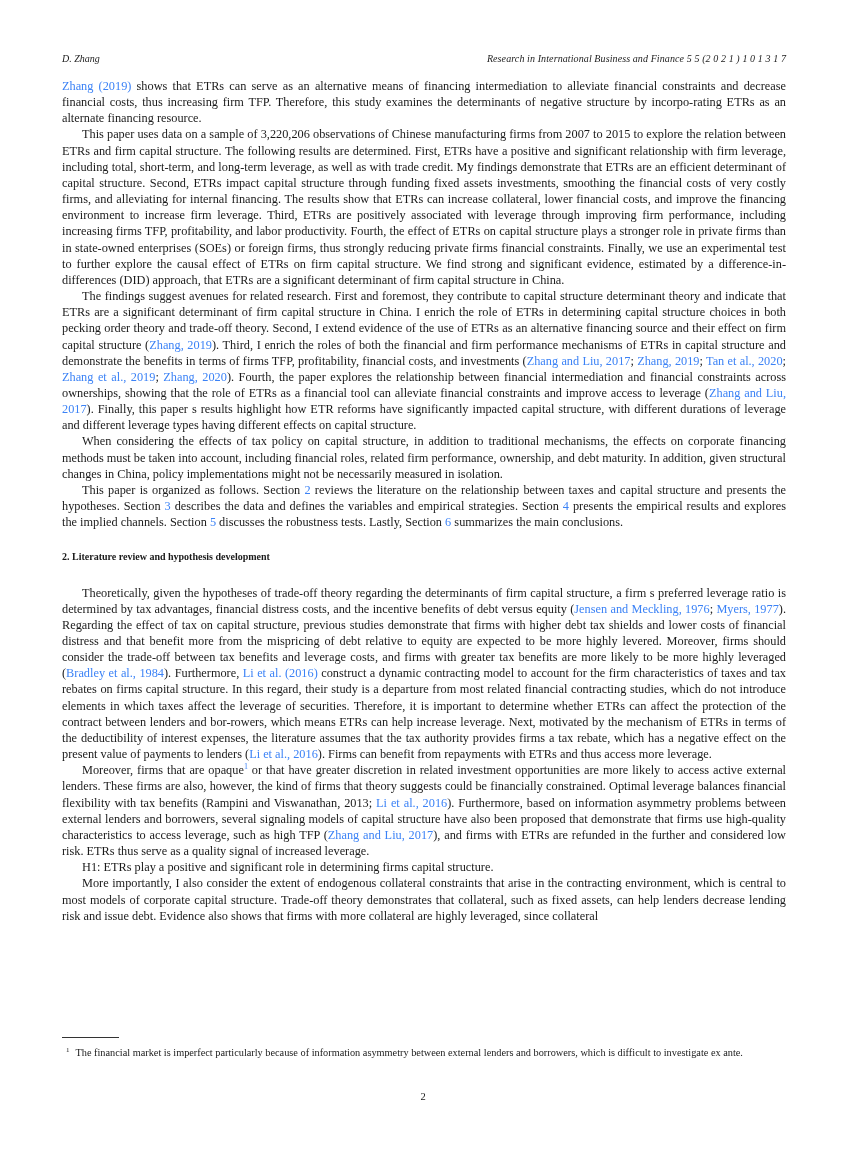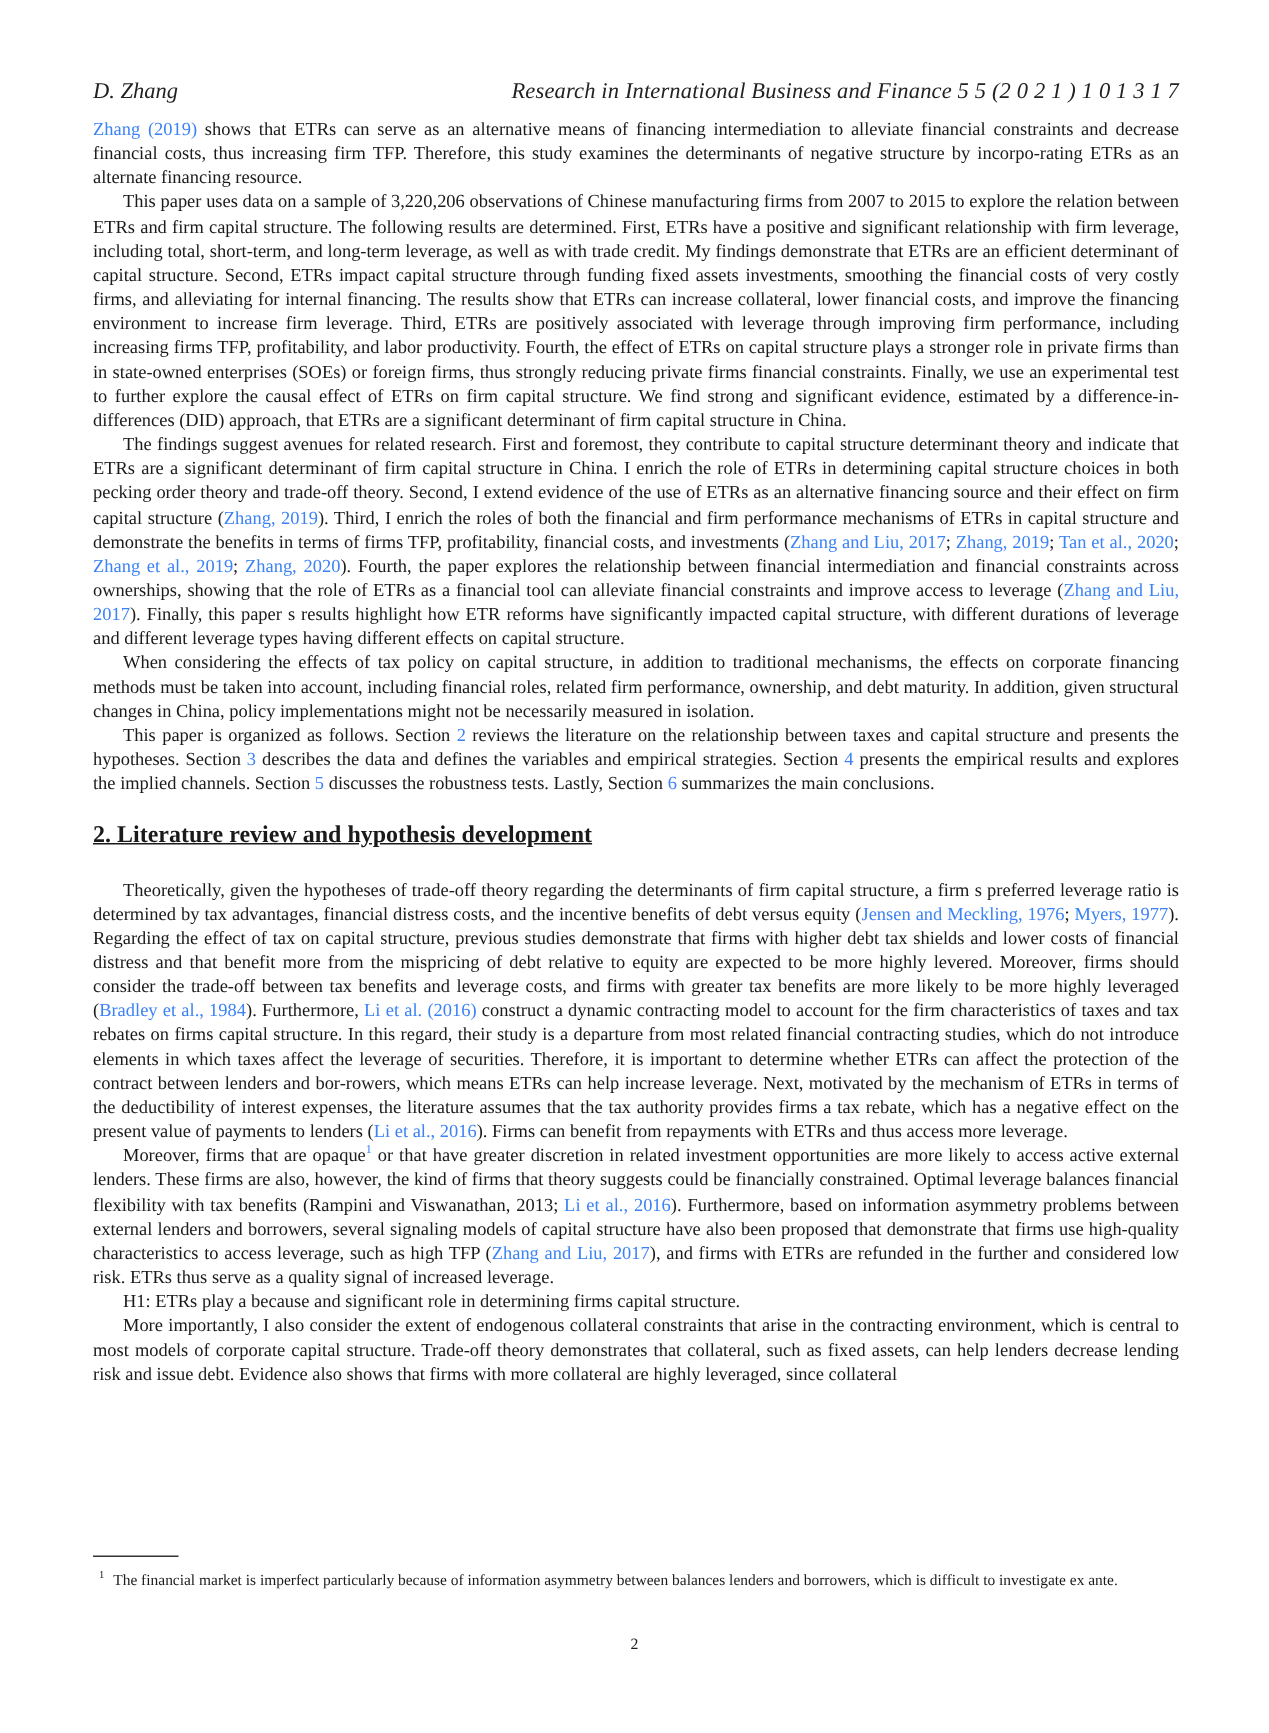--- a/index.html
+++ b/index.html
@@ -1,27 +1,27 @@
 <!DOCTYPE html>
 <html><head>
 <meta charset="utf-8">
 <style>
   html, body { margin:0; padding:0; background:#ffffff; }
   body { width:846px; height:1155px; position:relative; overflow:hidden;
          font-family:"Liberation Serif","DejaVu Serif",serif; color:#1a1a1a; }
   .header { position:absolute; top:53px; left:62px; right:60px; height:16px;
-            font-style:italic; font-size:15px; color:#222; }
+            font-style:italic; font-size:10px; color:#222; }
   .header .left { position:absolute; left:0; top:0; }
   .header .right { position:absolute; right:0; top:0; letter-spacing:0.1px; }
   .body-text { position:absolute; top:78px; left:62px; width:724px;
                font-size:12.3px; line-height:16.15px; text-align:justify; }
   .body-text p { margin:0; text-indent:0; }
   .body-text p.indent { text-indent:20px; }
   a.ref, span.ref { color:#3b82f6; text-decoration:none; }
-  .section-heading { font-weight:bold; font-size:16px; margin:19px 0 19px 0;text-decoration:underline; }
+  .section-heading { font-weight:bold; font-size:10px; margin:19px 0 19px 0; }
   sup { font-size:8px; line-height:0; vertical-align:super; }
   .footnote-rule { position:absolute; left:62px; top:1037px; width:57px; height:0;
                    border-top:1px solid #333; }
   .footnote { position:absolute; left:62px; top:1043px; width:724px;
               font-size:10.3px; line-height:15px; text-align:justify; }
   .footnote .num { font-size:7px; vertical-align:super; margin:0 6px 0 4px; }
   .page-num { position:absolute; top:1091px; left:0; width:846px; text-align:center;
               font-size:10.5px; }
 </style>
 </head>
@@ -43,21 +43,21 @@
 
   <p class="indent"><span>This paper is organized as follows. Section </span><a class="ref">2</a><span> reviews the literature on the relationship between taxes and capital structure and presents the hypotheses. Section </span><a class="ref">3</a><span> describes the data and defines the variables and empirical strategies. Section </span><a class="ref">4</a><span> presents the empirical results and explores the implied channels. Section </span><a class="ref">5</a><span> discusses the robustness tests. Lastly, Section </span><a class="ref">6</a><span> summarizes the main conclusions.</span></p>
 
   <div class="section-heading">2.  Literature review and hypothesis development</div>
 
   <p class="indent"><span>Theoretically, given the hypotheses of trade-off theory regarding the determinants of firm capital structure, a firm s preferred leverage ratio is determined by tax advantages, financial distress costs, and the incentive benefits of debt versus equity (</span><a class="ref">Jensen and Meckling, 1976</a><span>; </span><a class="ref">Myers, 1977</a><span>). Regarding the effect of tax on capital structure, previous studies demonstrate that firms with higher debt tax shields and lower costs of financial distress and that benefit more from the mispricing of debt relative to equity are expected to be more highly levered. Moreover, firms should consider the trade-off between tax benefits and leverage costs, and firms with greater tax benefits are more likely to be more highly leveraged (</span><a class="ref">Bradley et al., 1984</a><span>). Furthermore, </span><a class="ref">Li et al. (2016)</a><span> construct a dynamic contracting model to account for the firm characteristics of taxes and tax rebates on firms  capital structure. In this regard, their study is a departure from most related financial contracting studies, which do not introduce elements in which taxes affect the leverage of securities. Therefore, it is important to determine whether ETRs can affect the protection of the contract between lenders and bor-rowers, which means ETRs can help increase leverage. Next, motivated by the mechanism of ETRs in terms of the deductibility of interest expenses, the literature assumes that the tax authority provides firms a tax rebate, which has a negative effect on the present value of payments to lenders (</span><a class="ref">Li et al., 2016</a><span>). Firms can benefit from repayments with ETRs and thus access more leverage.</span></p>
 
   <p class="indent"><span>Moreover, firms that are opaque</span><sup><a class="ref">1</a></sup><span> or that have greater discretion in related investment opportunities are more likely to access active external lenders. These firms are also, however, the kind of firms that theory suggests could be financially constrained. Optimal leverage balances financial flexibility with tax benefits (Rampini and Viswanathan, 2013; </span><a class="ref">Li et al., 2016</a><span>). Furthermore, based on information asymmetry problems between external lenders and borrowers, several signaling models of capital structure have also been proposed that demonstrate that firms use high-quality characteristics to access leverage, such as high TFP (</span><a class="ref">Zhang and Liu, 2017</a><span>), and firms with ETRs are refunded in the further and considered low risk. ETRs thus serve as a quality signal of increased leverage.</span></p>
 
 
-  <p class="indent"><span>H1: ETRs play a because and significant role in determining firms  capital structure.</span></p>
+  <p class="indent"><span>H1: ETRs play a positive and significant role in determining firms  capital structure.</span></p>
 
   <p class="indent"><span>More importantly, I also consider the extent of endogenous collateral constraints that arise in the contracting environment, which is central to most models of corporate capital structure. Trade-off theory demonstrates that collateral, such as fixed assets, can help lenders decrease lending risk and issue debt. Evidence also shows that firms with more collateral are highly leveraged, since collateral</span></p>
 </div>
 
 <div class="footnote-rule"></div>
-<div class="footnote"><span class="num">1</span><span>The financial market is imperfect particularly because of information asymmetry between balances lenders and borrowers, which is difficult to investigate ex ante.</span></div>
+<div class="footnote"><span class="num">1</span><span>The financial market is imperfect particularly because of information asymmetry between external lenders and borrowers, which is difficult to investigate ex ante.</span></div>
 
 <div class="page-num">2</div>
 
 </body></html>

